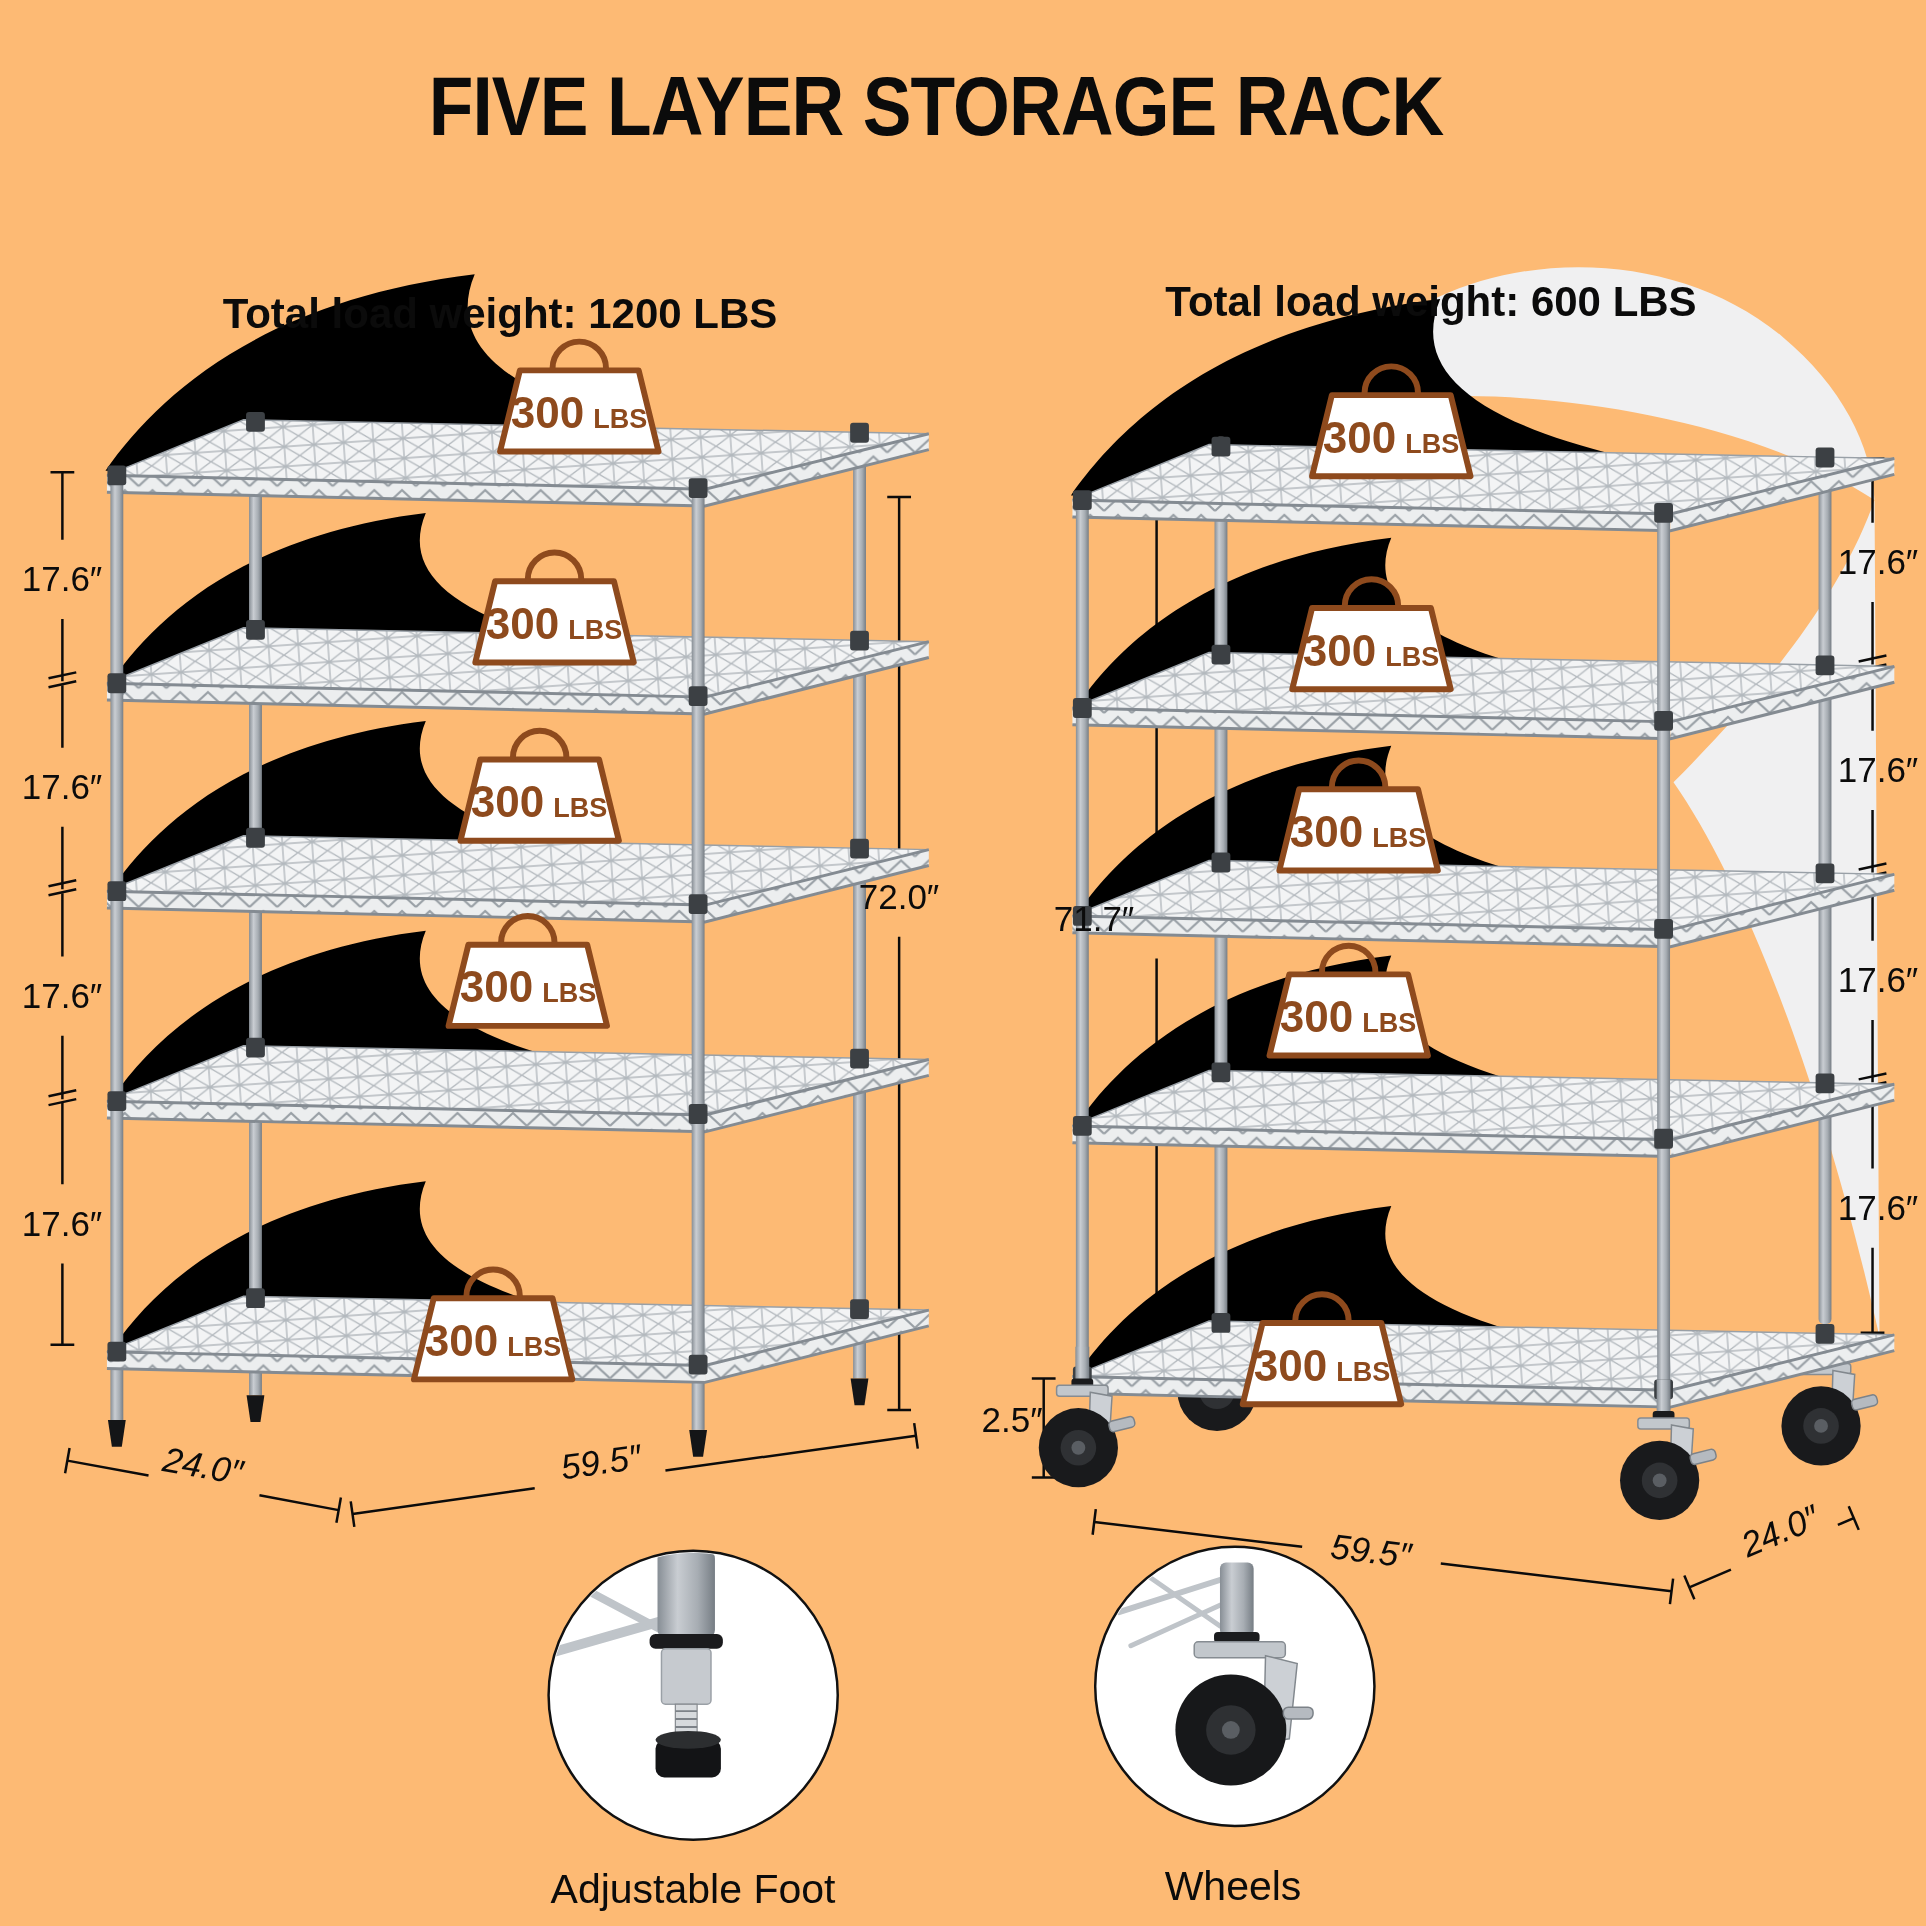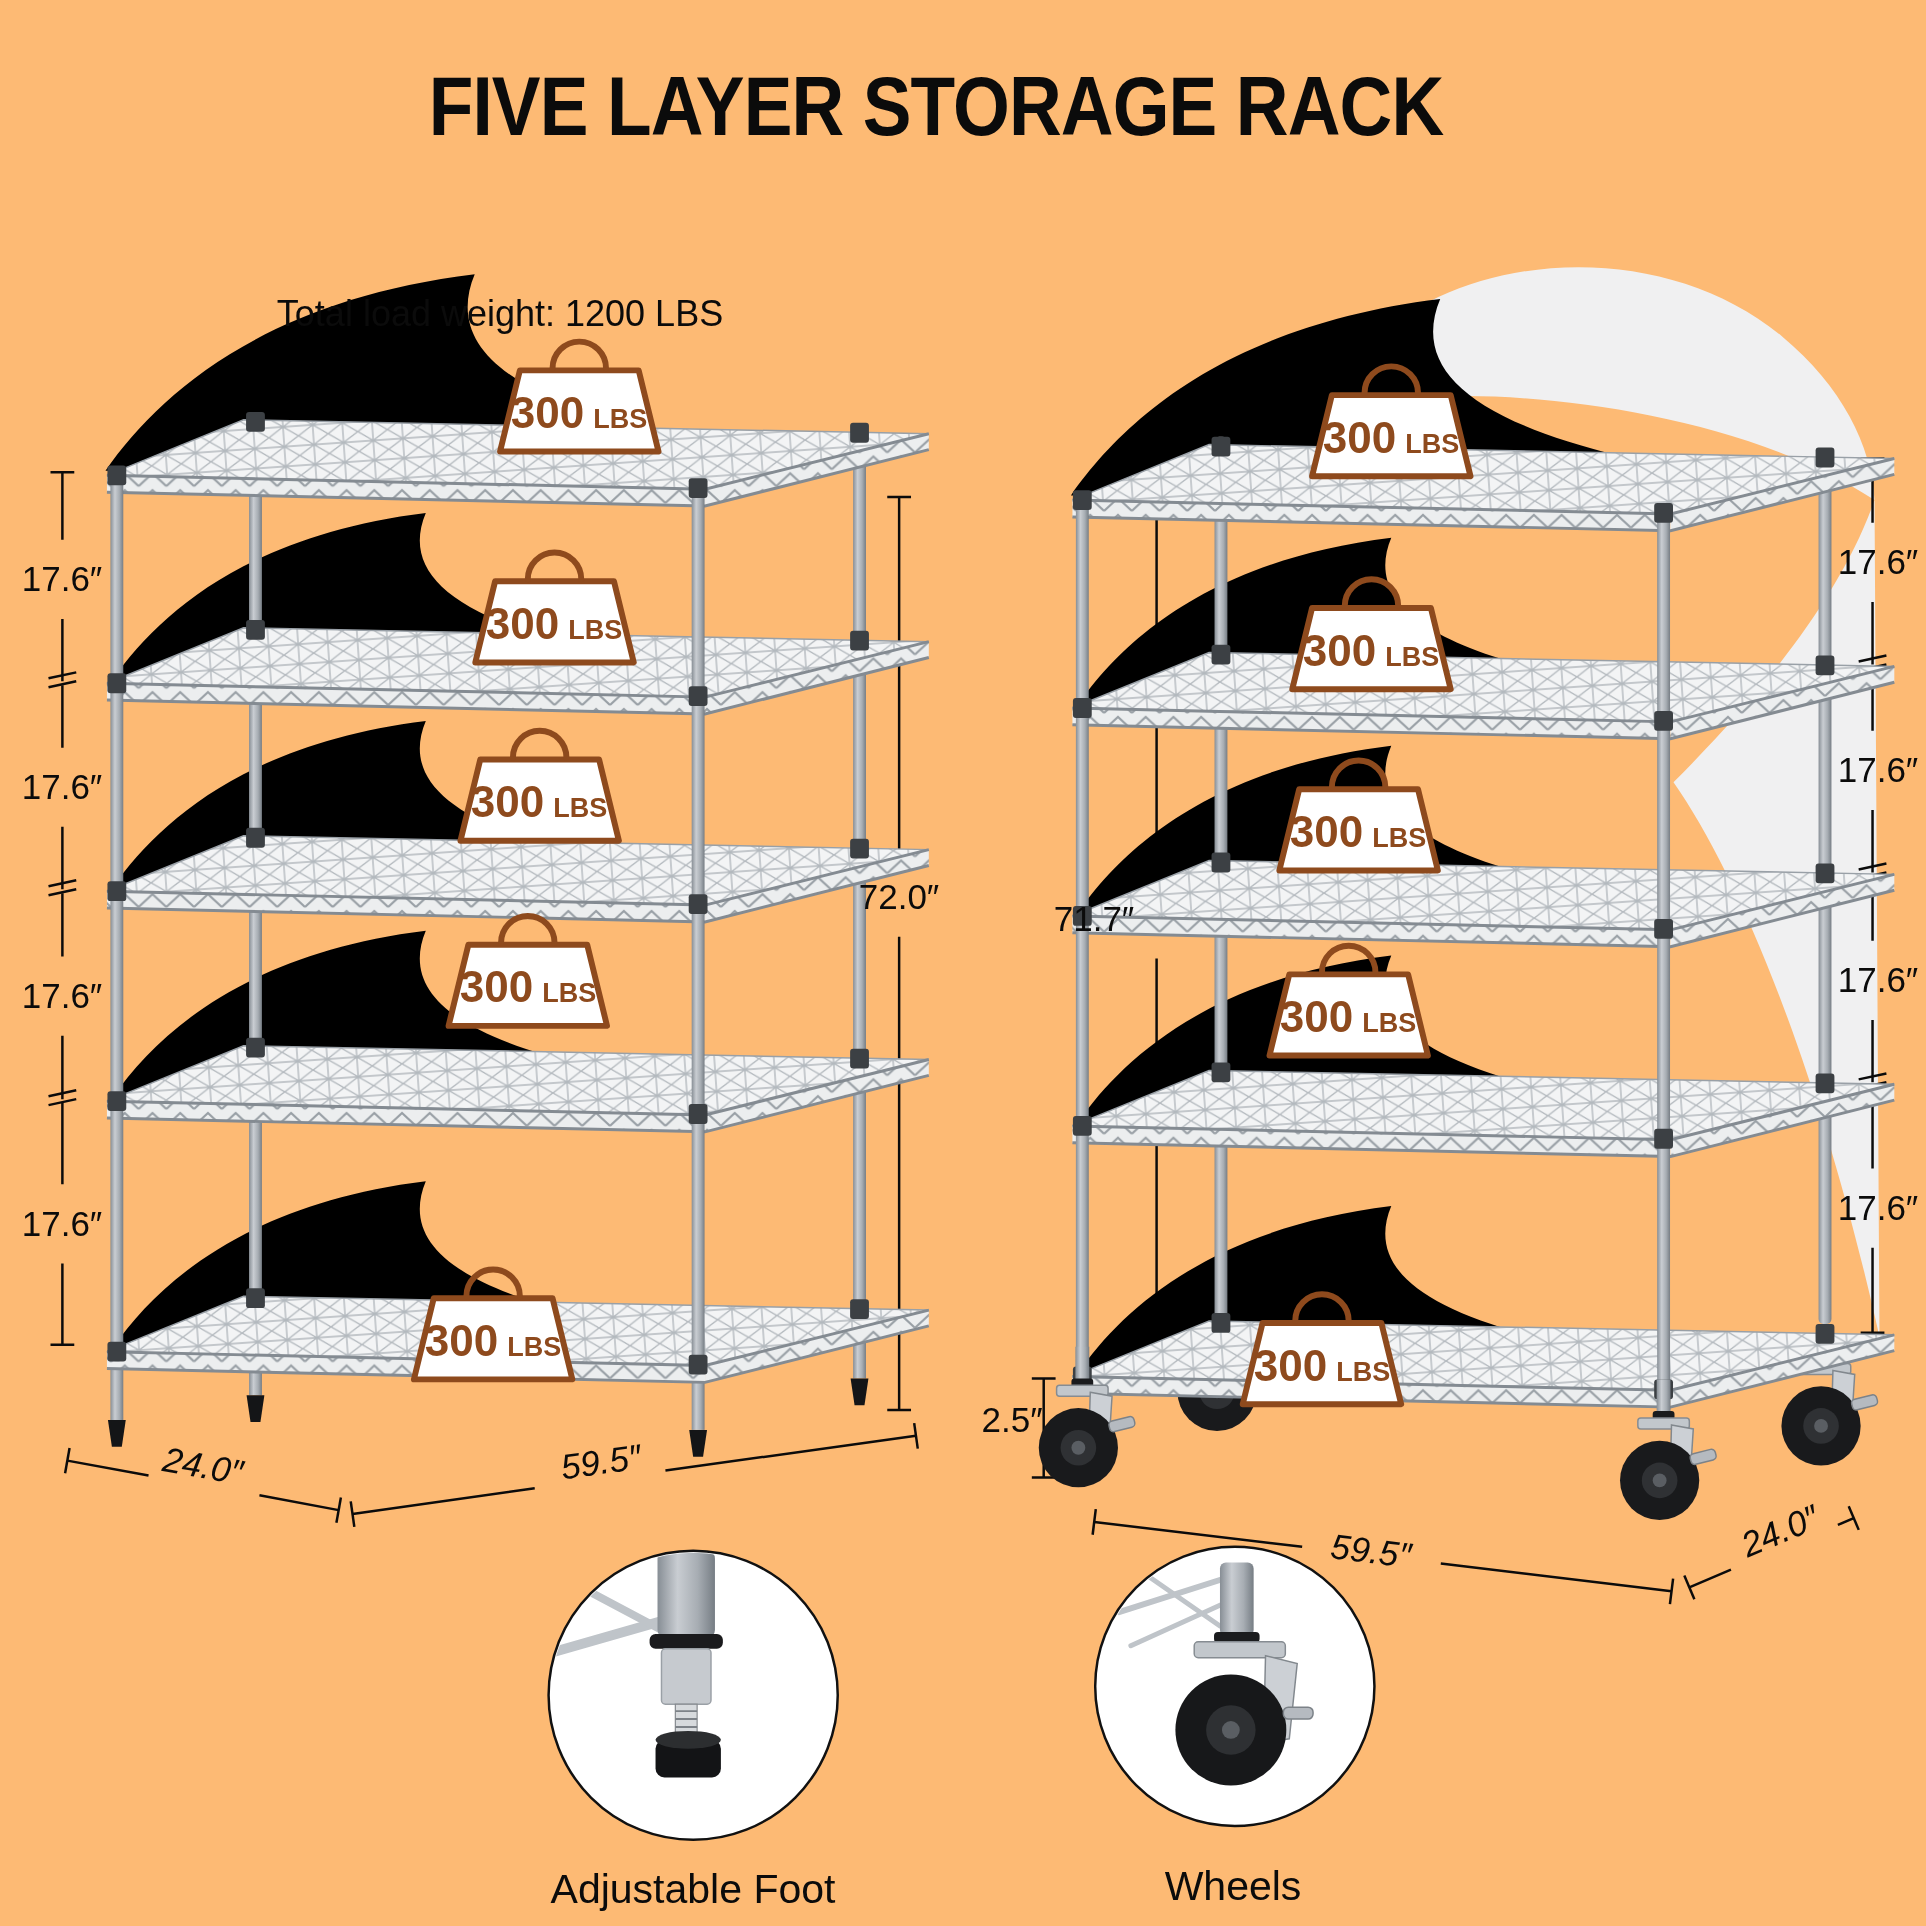--- a/index.html
+++ b/index.html
@@ -2,21 +2,21 @@
 <html><head>
 <meta charset="utf-8">
 <style>
   html,body{margin:0;padding:0;background:#fff;}
   #canvas{position:relative;width:1927px;height:1927px;background:#fdba74;overflow:hidden;
           font-family:"Liberation Sans",sans-serif;color:#0b0b0b;}
   #gfx{position:absolute;left:0;top:0;}
   .txt{position:absolute;white-space:nowrap;transform:translate(-50%,-50%);}
   #title{top:107px;left:936px;font-size:83px;font-weight:700;letter-spacing:-1px;
          transform:translate(-50%,-50%) scaleX(0.88);}
-  .sub{font-size:36px;font-weight:400;}
+  .sub{font-size:42px;font-weight:700;}
   .dim{font-size:35px;}
   .it{font-style:italic;}
   .feature{font-size:41px;font-weight:400;}
   .bagText{position:absolute;width:178px;height:59px;display:flex;justify-content:center;
            align-items:baseline;gap:9px;color:#8e4a1d;}
   .bagText .bv{font-size:44px;font-weight:700;line-height:59px;}
   .bagText .bu{font-size:27px;font-weight:700;}
   
   .post{fill:url(#gradPost);}
   .blob{fill:#f0f0f1;}
@@ -245,20 +245,21 @@
       <circle cx="1243" cy="1747" r="25" fill="#2e3033"></circle>
       <circle cx="1243" cy="1747" r="9" fill="#5a5e63"></circle>
       <rect class="brake" x="1296" y="1724" width="30" height="12" rx="5"></rect>
     </g>
   </g>
 </svg>
 
 <div id="title" class="txt">FIVE LAYER STORAGE RACK</div>
 
 <div class="txt sub" style="left:500px;top:314px">Total load weight: 1200 LBS</div>
+<div class="txt sub" style="left:1431px;top:302px">Total load weight: 600 LBS</div>
 
 <div class="txt dim" style="left:62px;top:579px">17.6″</div>
 <div class="txt dim" style="left:62px;top:787px">17.6″</div>
 <div class="txt dim" style="left:62px;top:996px">17.6″</div>
 <div class="txt dim" style="left:62px;top:1224px">17.6″</div>
 <div class="txt dim" style="left:899px;top:897px">72.0″</div>
 <div class="txt dim it" style="left:203px;top:1466px;transform:translate(-50%,-50%) rotate(10deg)">24.0″</div>
 <div class="txt dim it" style="left:601px;top:1462px;transform:translate(-50%,-50%) rotate(-8deg)">59.5″</div>
 
 <div class="txt dim" style="left:1878px;top:562px">17.6″</div>

